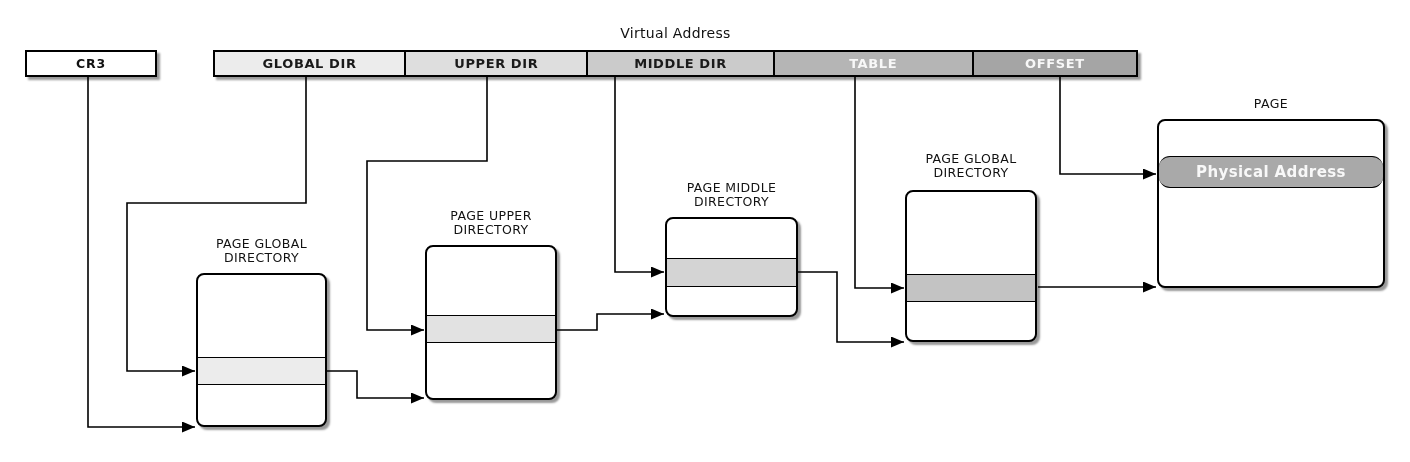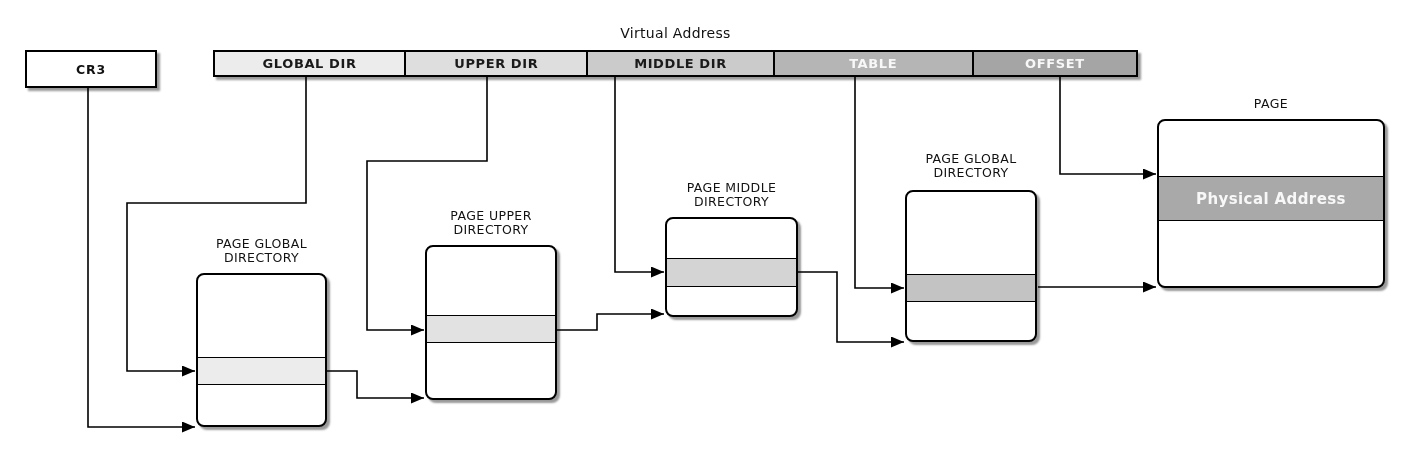--- a/index.html
+++ b/index.html
@@ -17,21 +17,21 @@
   
   .vtitle {
     left: 213px; top: 25px; width: 925px;
     text-align: center;
     font-size: 14px; font-weight: normal; color: #111;
     letter-spacing: 0.3px;
   }
 
   
   .cr3 {
-    left: 25px; top: 50px; width: 132px; height: 38px;
+    left: 25px; top: 50px; width: 132px; height: 27px;
     background: #ffffff; border: 2px solid #000;
     display: flex; align-items: center; justify-content: center;
     font-size: 12.5px; font-weight: bold; letter-spacing: 0.8px; color: #111;
   }
 
   
   .bar {
     left: 213px; top: 50px; width: 925px; height: 27px;
     border: 2px solid #000; background: #f97316;
     display: flex;
@@ -61,21 +61,21 @@
   }
   .pgd  { left: 196px;  top: 273px; width: 131px; height: 154px; }
   .pgd  .band { top: 82px; height: 28px; }
   .pud  { left: 425px;  top: 245px; width: 132px; height: 155px; }
   .pud  .band { top: 68px; height: 28px; }
   .pmd  { left: 665px;  top: 217px; width: 133px; height: 100px; }
   .pmd  .band { top: 39px; height: 29px; }
   .pt   { left: 905px;  top: 190px; width: 132px; height: 152px; }
   .pt   .band { top: 82px; height: 28px; }
   .page { left: 1157px; top: 119px; width: 228px; height: 169px; }
-  .page .band { top: 55px; height: 45px; font-size: 15px; font-weight: bold; letter-spacing: 0.4px; }
+  .page .band { top: 35px; height: 32px; font-size: 15px; font-weight: bold; letter-spacing: 0.4px; border-radius: 11px; }
 
   
   .boxlabel {
     text-align: center;
     font-size: 12.5px; font-weight: normal; line-height: 14px;
     letter-spacing: 0.4px; color: #111;
   }
   .boxlabel span { display: block; }
   .lbl-pgd  { left: 166px;  top: 237px; width: 191px; }
   .lbl-pud  { left: 395px;  top: 209px; width: 192px; }

